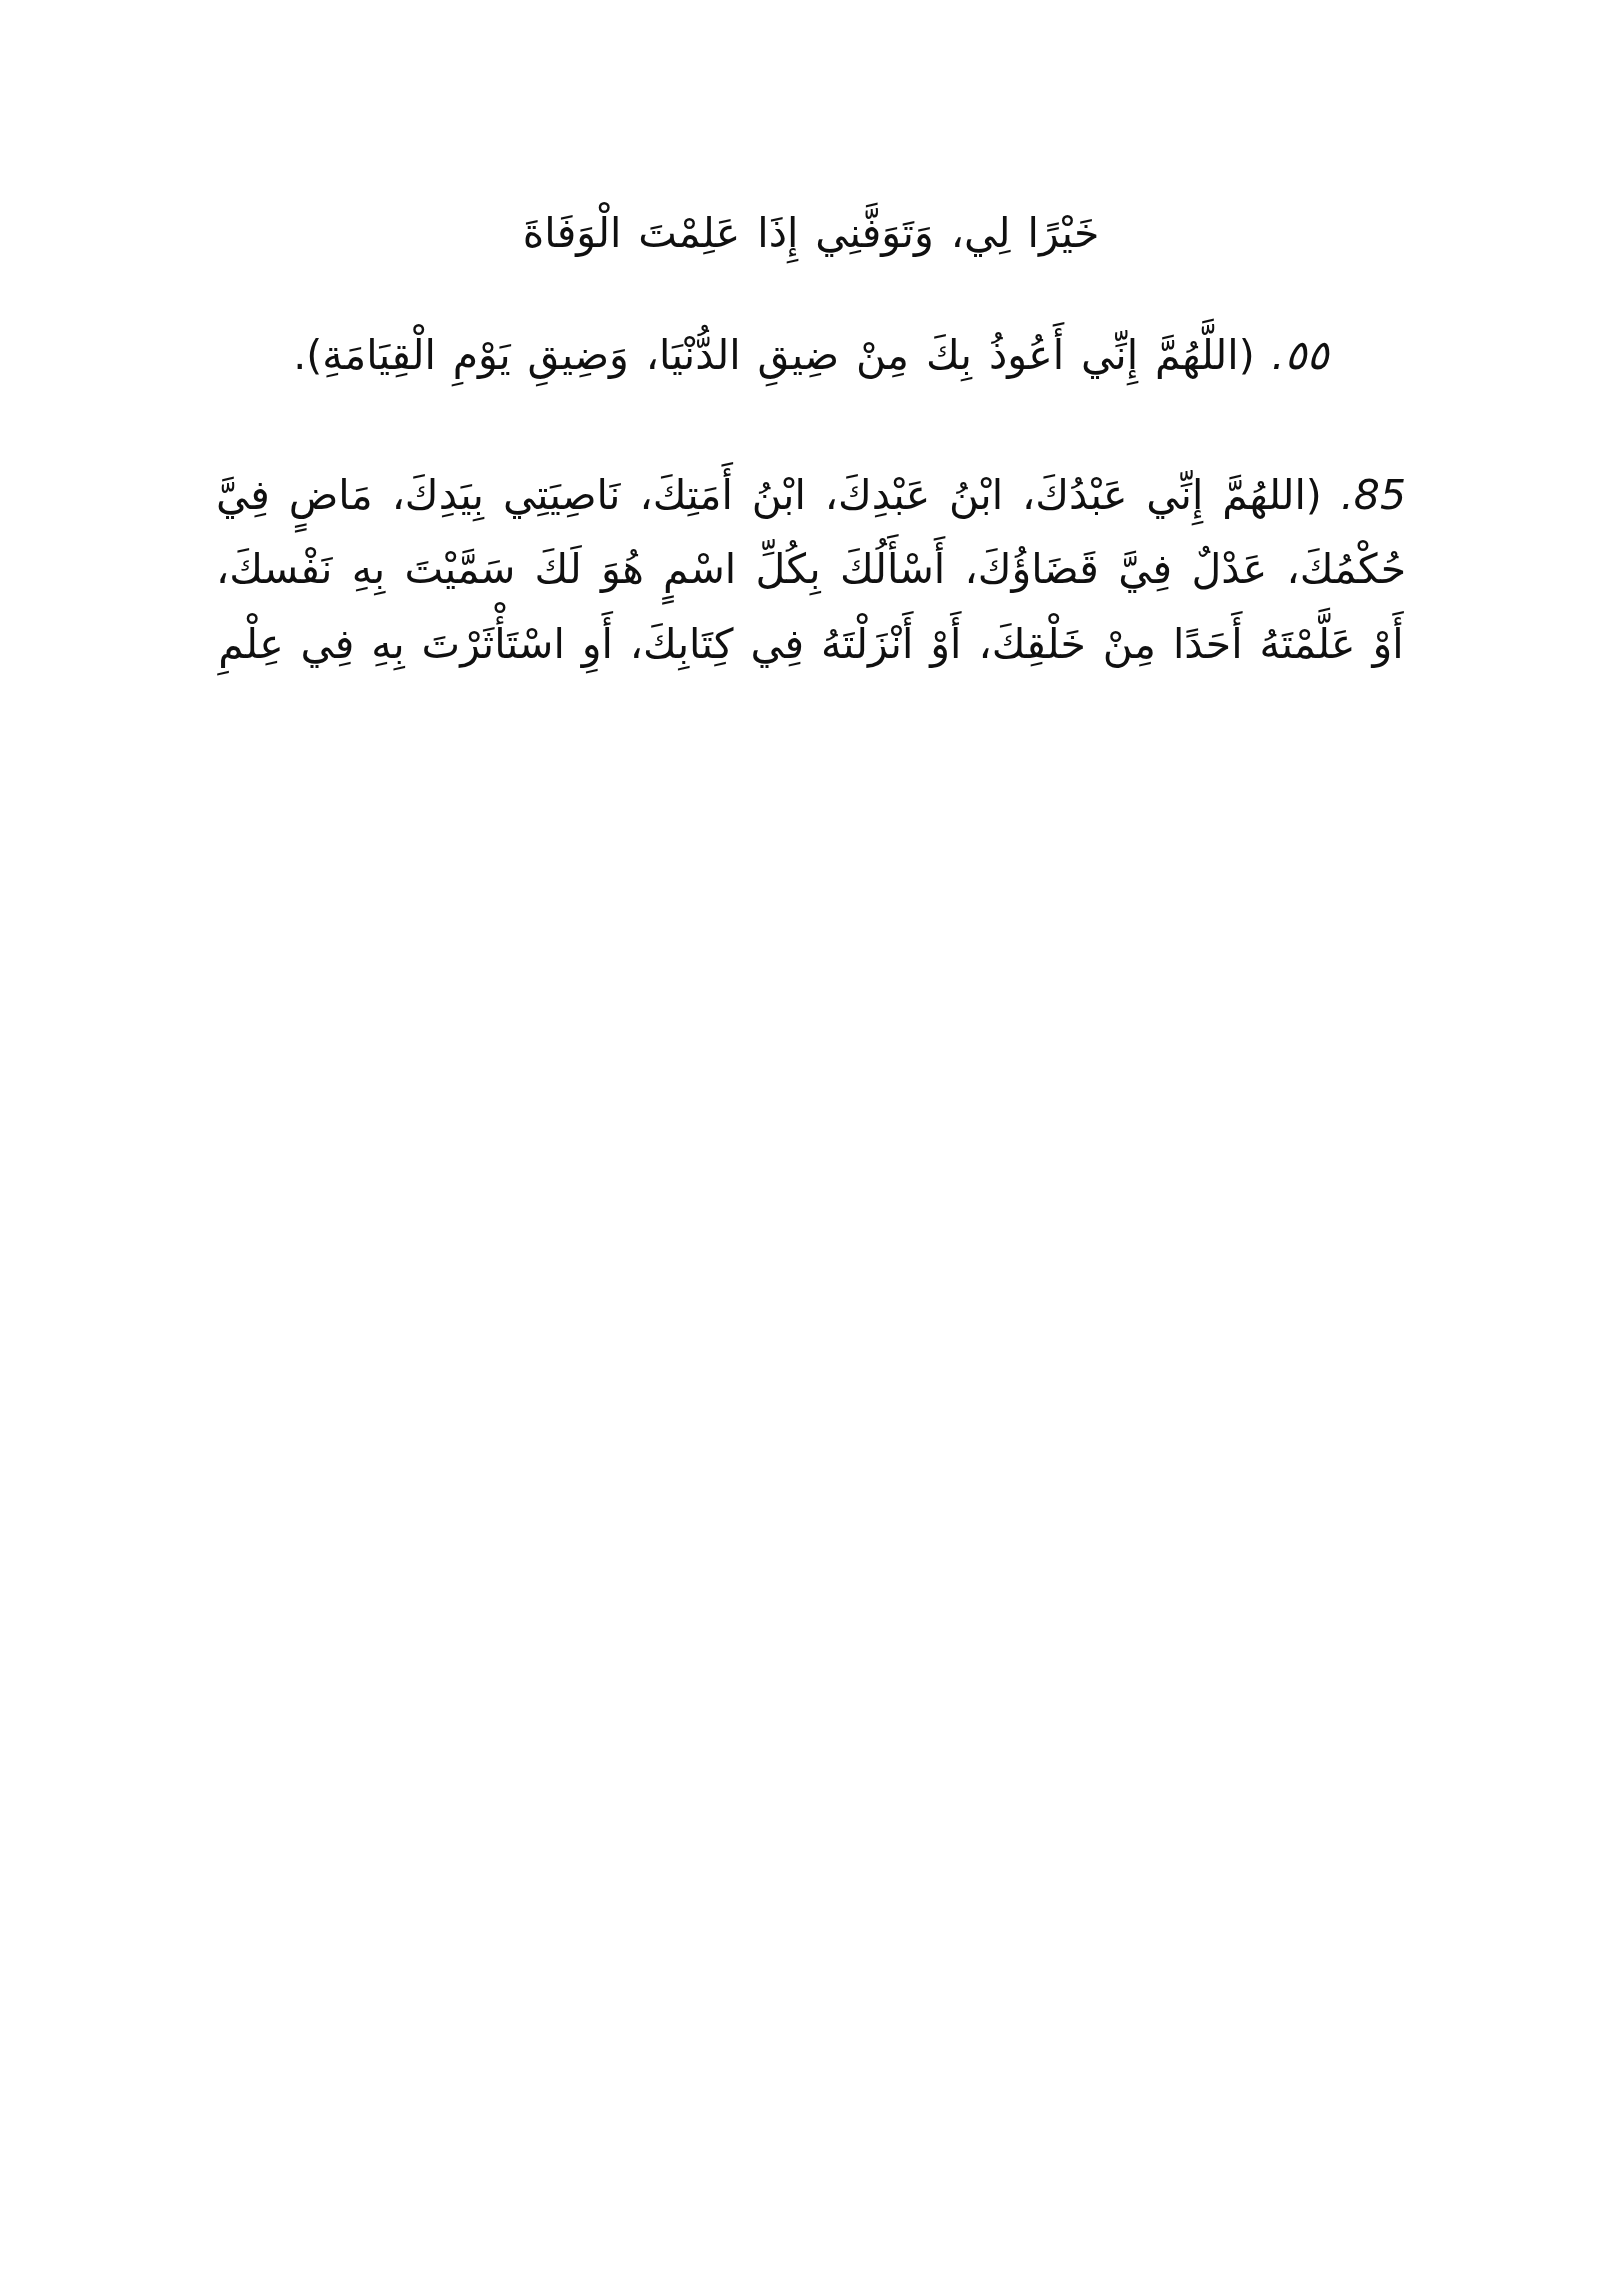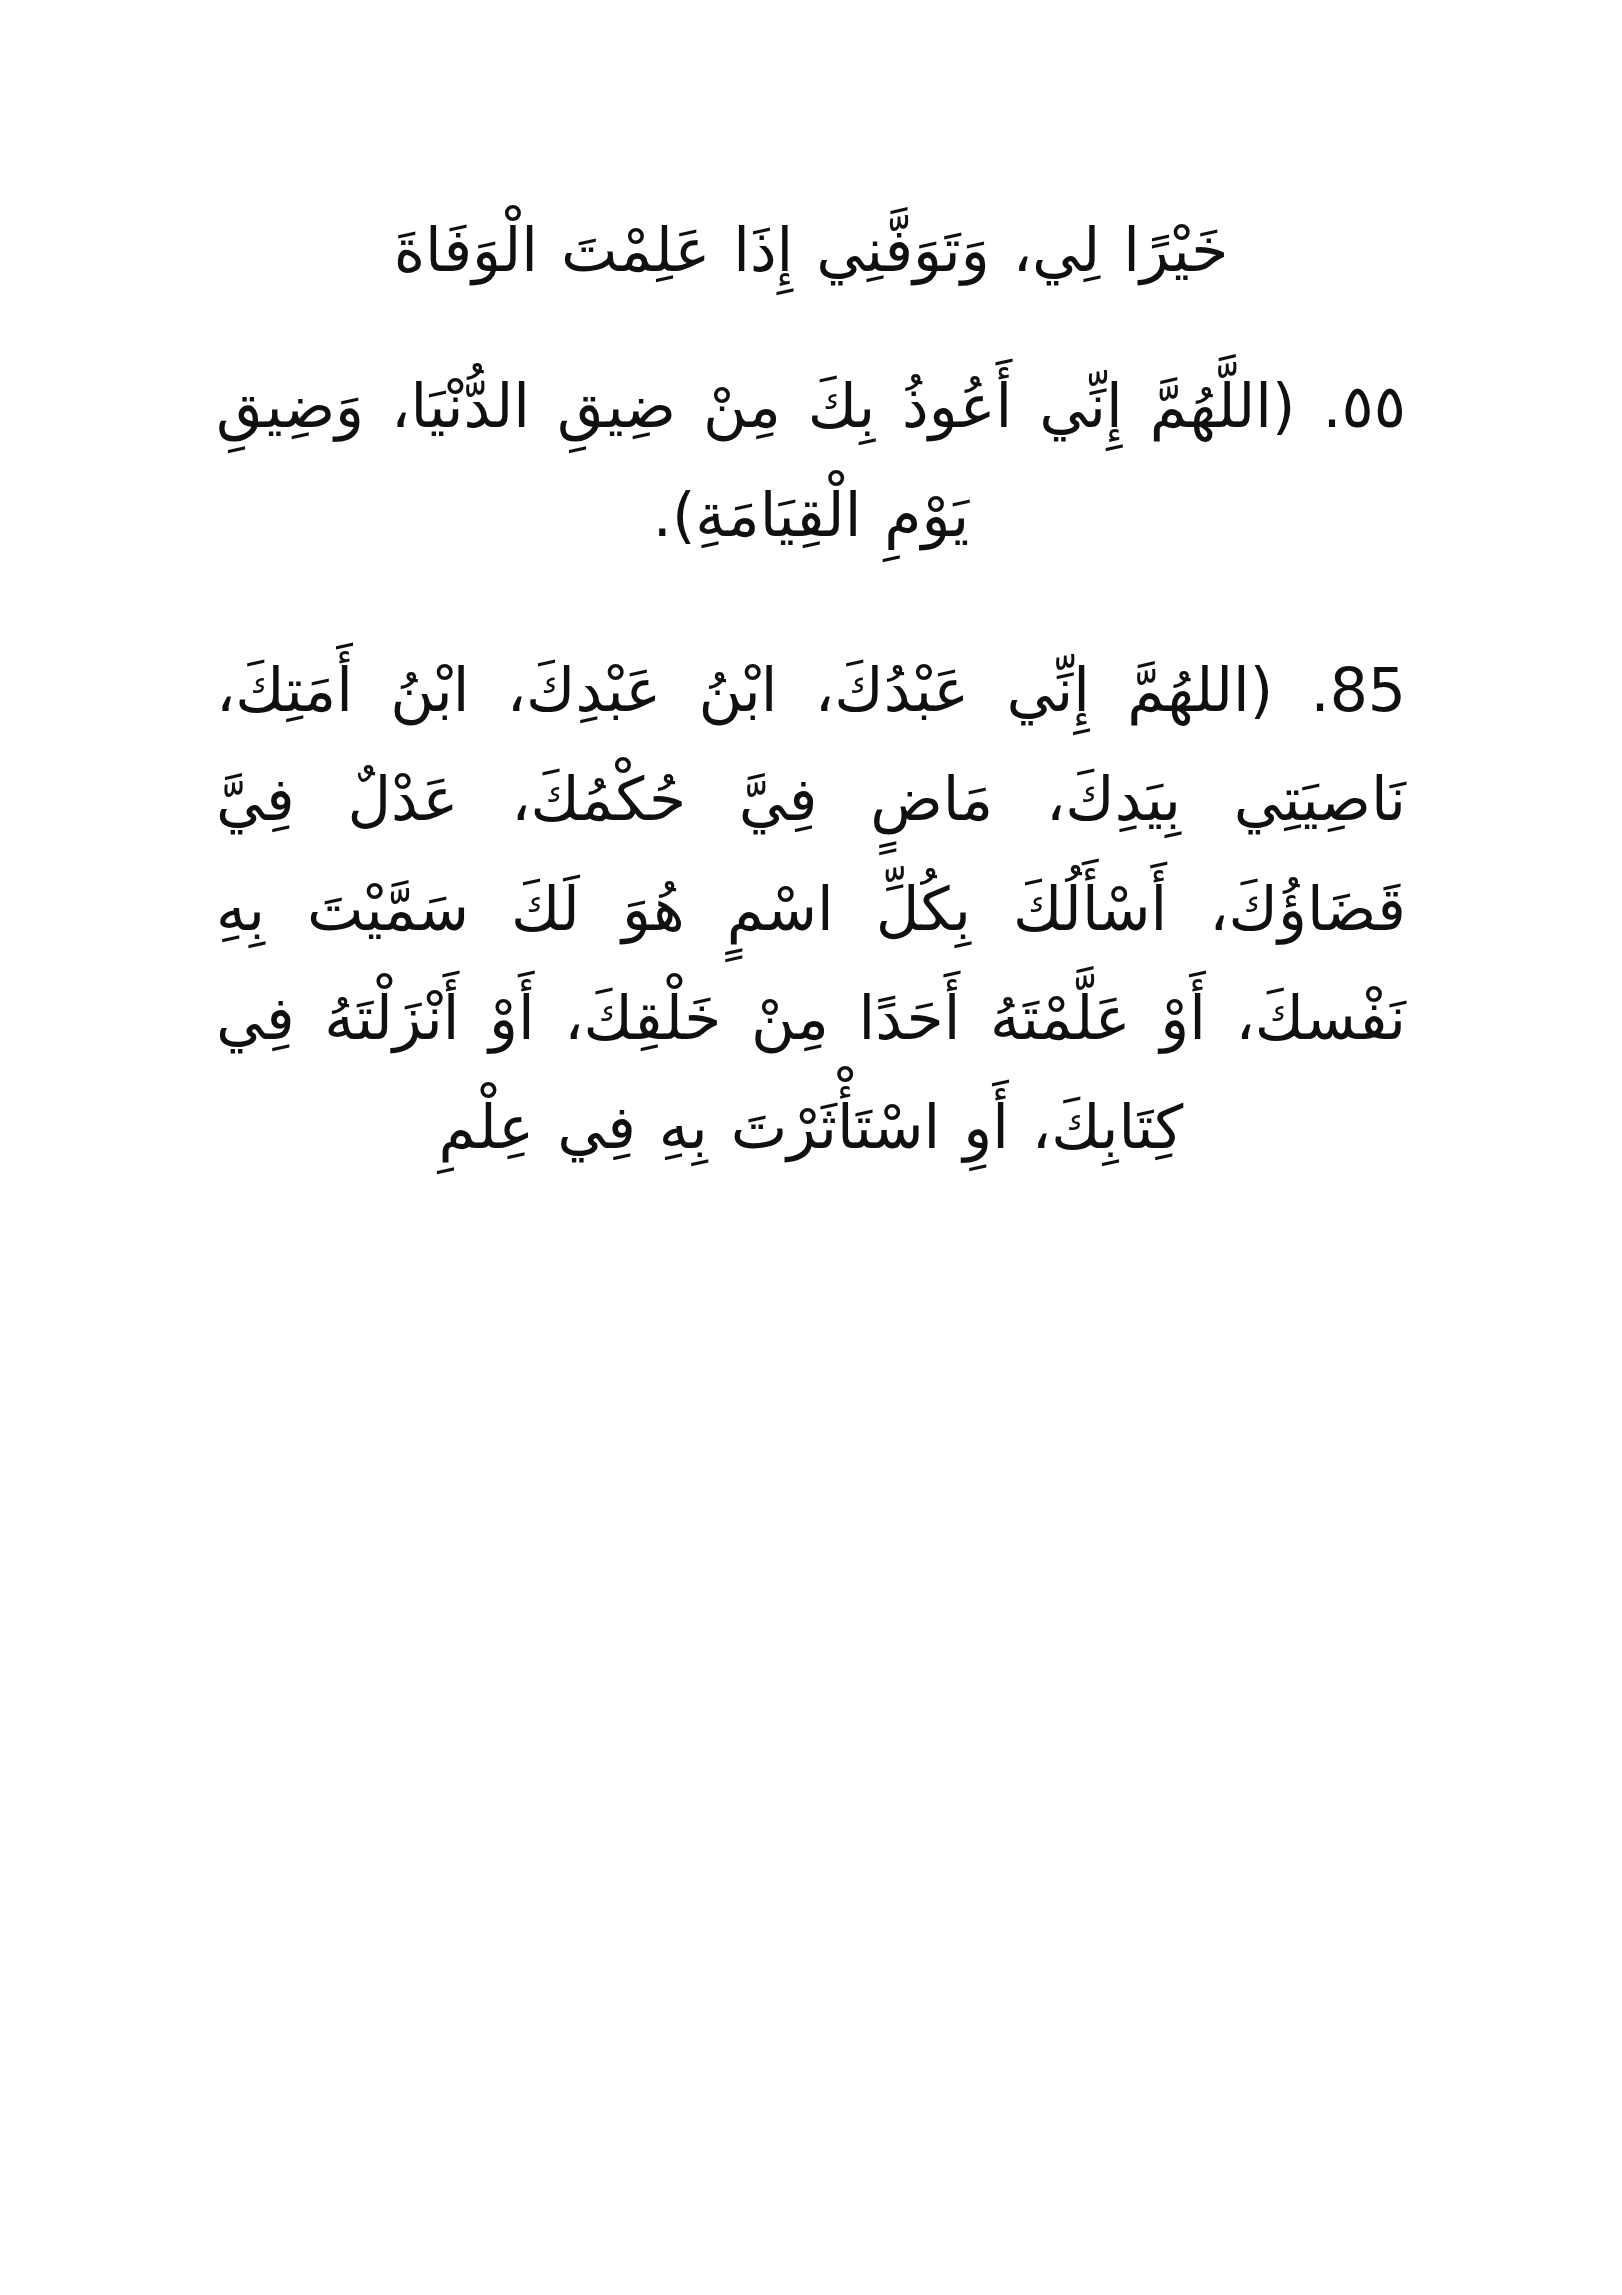--- a/index.html
+++ b/index.html
@@ -22,36 +22,37 @@
     padding: 196px 216px 131px 216px;
     background: #ffffff;
     display: flex;
     flex-direction: column;
     justify-content: flex-start;
   }
   .block {
     direction: rtl;
     text-align: justify;
     text-align-last: center;
-    font-size: 60px;
+    font-size: 41px;
     line-height: 1.82;
     letter-spacing: 0.3px;
     word-spacing: 3.9px;
     margin: 0 0 27.5px 0;
   }
   .block.continuation {
     text-align: justify;
     text-align-last: center;
   }
   .block.numbered {
     text-align: justify;
     text-align-last: center;
   }
   .num {
     white-space: nowrap;
+    font-style: italic;
   }
   .spacer-sm { height: 19.6px; }
   .spacer-md { height: 38px; }
 </style>
 </head>
 <body>
 
 <div class="page">
 
   <div class="block continuation">خَيْرًا لِي، وَتَوَفَّنِي إِذَا عَلِمْتَ الْوَفَاةَ</div>

